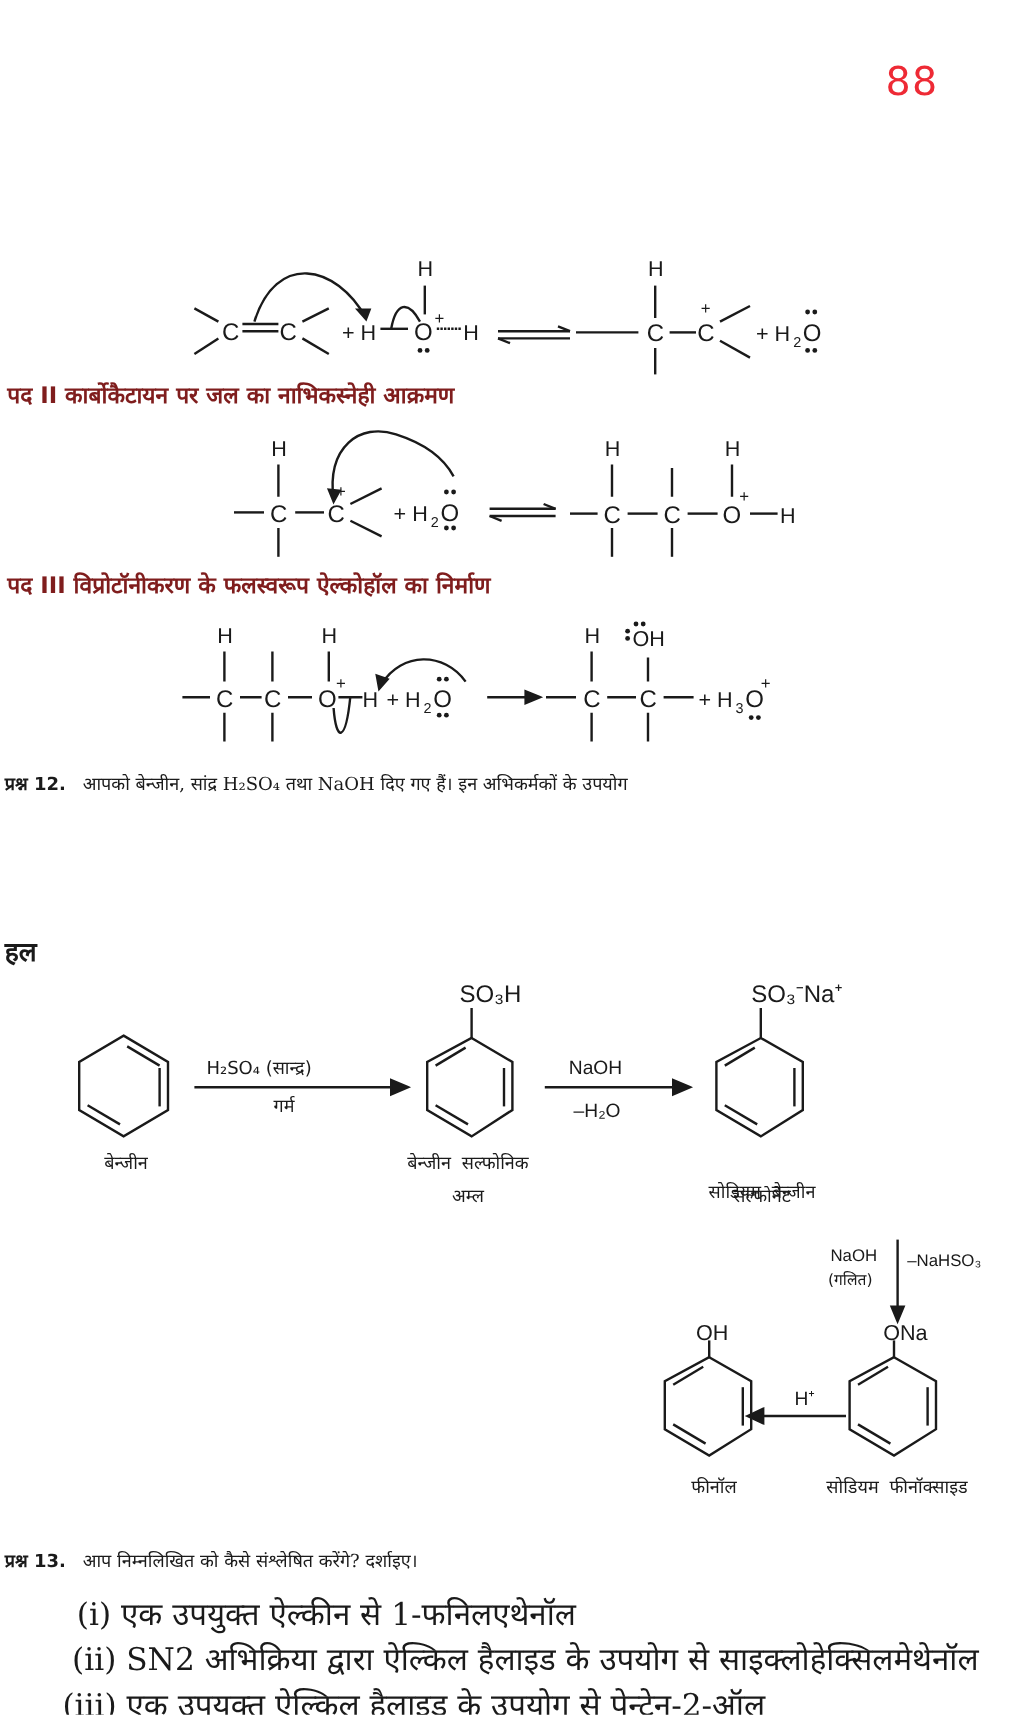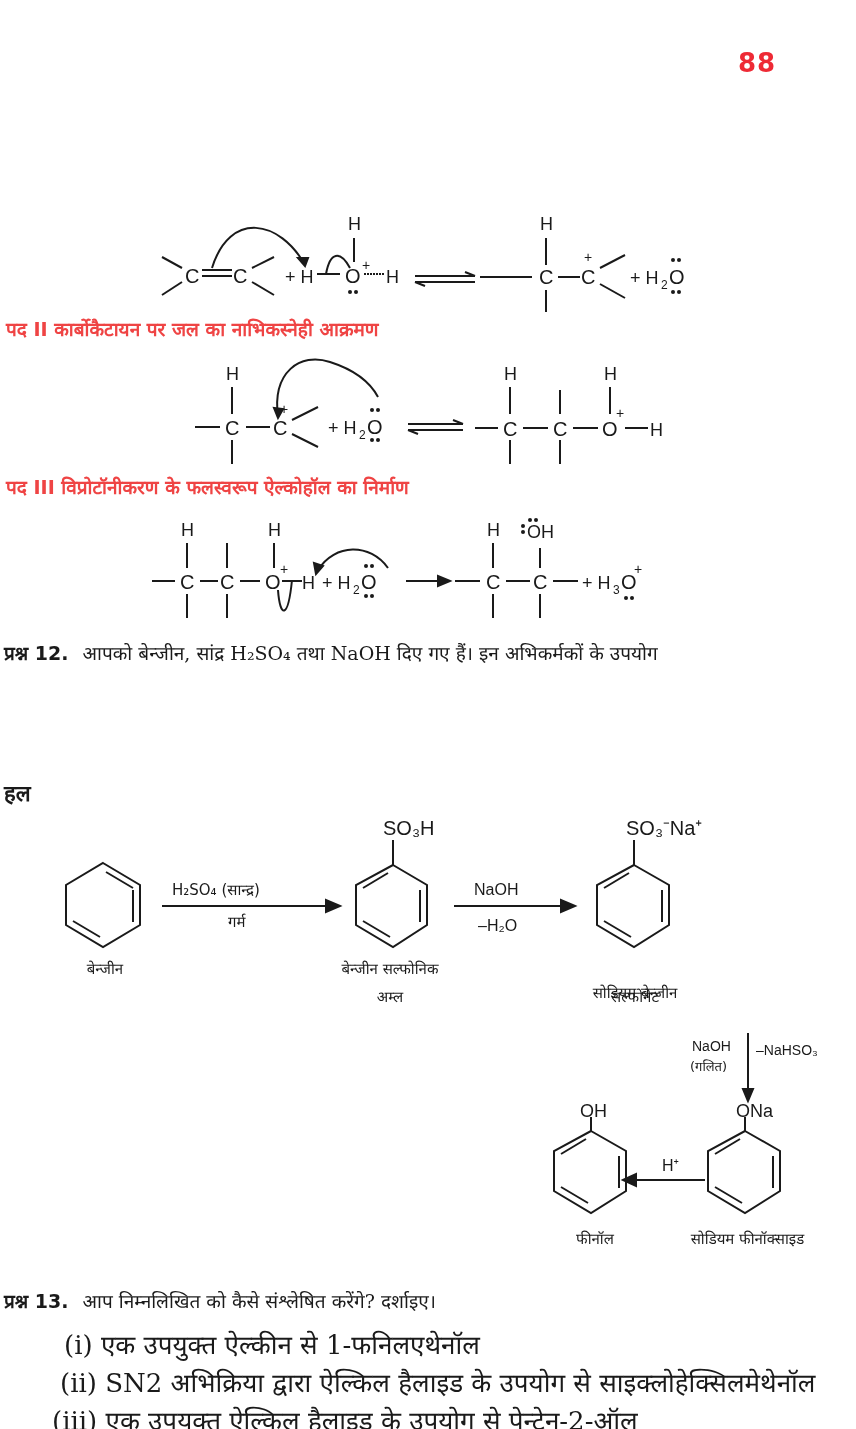--- a/index.html
+++ b/index.html
@@ -1,28 +1,28 @@
 <!DOCTYPE html>
 <html><head>
 <meta charset="utf-8">
 <style>
   html, body { margin:0; padding:0; background:#ffffff; }
   body { width:856px; height:1429px; position:relative; overflow:hidden;
          font-family:"DejaVu Sans", sans-serif; color:#1a1a1a; }
   .abs { position:absolute; }
-  .page-num { left:738px; top:48px; font-family:"DejaVu Sans", sans-serif; font-weight:bold;
-              font-size:26px; color:#ee2a35; letter-spacing:1px; }
-  .step { left:6px; font-weight:bold; font-size:19px; color:#ef4444; white-space:nowrap; }
-  .q { left:4px; font-size:19px; line-height:38px; white-space:nowrap; font-family:"DejaVu Serif", serif; }
+  .page-num { left:738px; top:48px; font-family:"DejaVu Sans", sans-serif; font-weight:normal;
+              font-size:33px; color:#ee2a35; letter-spacing:1px; }
+  .step { left:6px; font-weight:bold; font-size:19px; color:#7f1d1d; white-space:nowrap; }
+  .q { left:4px; font-size:15px; line-height:38px; white-space:nowrap; font-family:"DejaVu Serif", serif; }
   .q b { font-family:"DejaVu Sans", sans-serif; font-weight:bold; margin-right:14px; }
   .hal { left:4px; top:777px; font-weight:bold; font-size:22px; }
   .item { font-size:26px; white-space:nowrap; font-family:"DejaVu Serif", serif; }
   svg text { font-family:"Liberation Sans", sans-serif; fill:#1a1a1a; }
   svg .hi { font-family:"DejaVu Sans", sans-serif; }
-  .lbl { font-size:15px; white-space:nowrap; text-align:center; }
+  .lbl { font-size:15px; white-space:nowrap; text-align:center;font-family:Liberation Mono, monospace; }
 </style>
 </head>
 <body>
 
 <div class="abs page-num">88</div>
 
 <svg class="abs" style="left:140px;top:200px" width="580" height="115" viewBox="0 0 580 115">
   <g stroke="#1a1a1a" stroke-width="2" fill="none">
     <line x1="22" y1="57" x2="42" y2="68"></line>
       <line x1="22" y1="95" x2="42" y2="82"></line>

